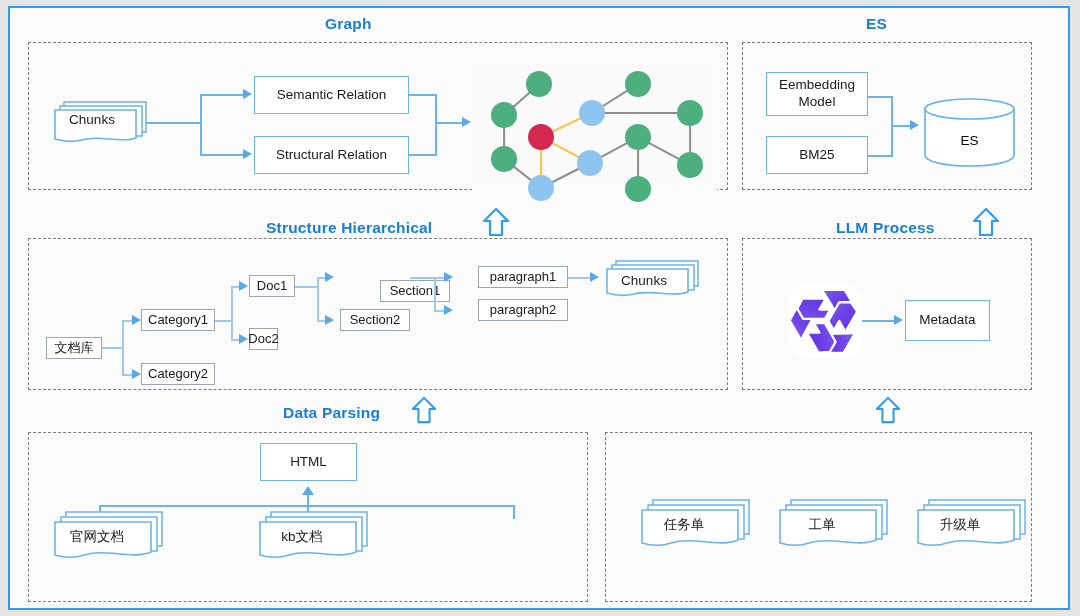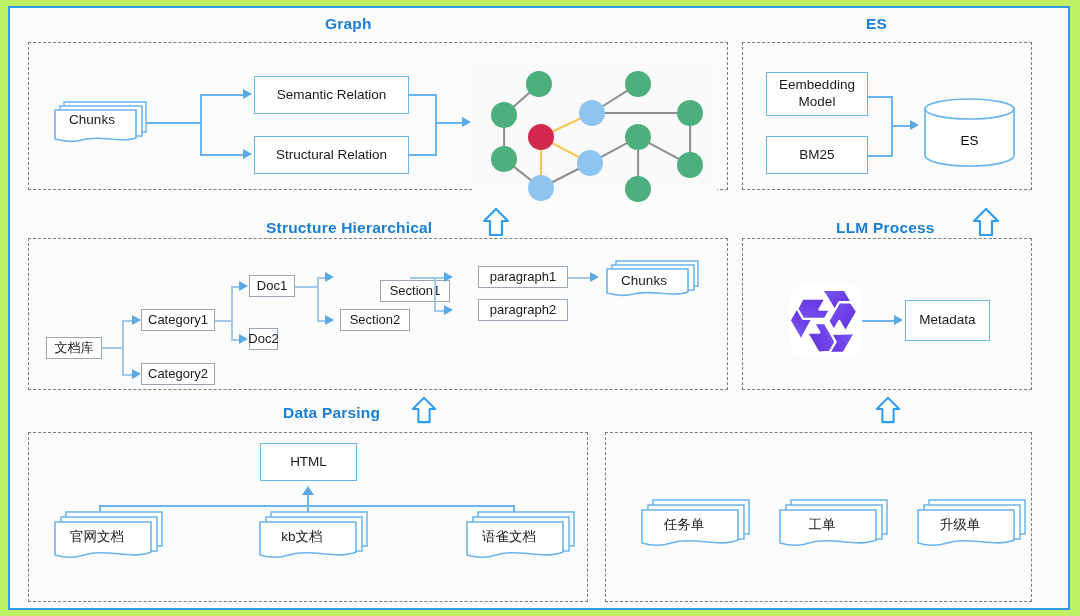--- a/index.html
+++ b/index.html
@@ -1,17 +1,17 @@
 <!DOCTYPE html>
 <html><head>
 <meta charset="utf-8">
 <style>
   html,body{margin:0;padding:0;background:#fdfdfd;}
   body{font-family:"Liberation Sans","DejaVu Sans",sans-serif;}
-  #stage{position:relative;width:1080px;height:616px;background:#bef264;overflow:hidden;}
+  #stage{position:relative;width:1080px;height:616px;background:#e5e5e5;overflow:hidden;}
   #outer{position:absolute;left:8px;top:6px;width:1062px;height:604px;border:2.5px solid #2f9bf0;background:#fbfbfb;box-sizing:border-box;}
   .dashbox{position:absolute;border:1.6px dashed #7b7b7b;box-sizing:border-box;background:transparent;}
   .sectitle{position:absolute;color:#1a7fd4;font-weight:bold;font-size:15.5px;letter-spacing:.2px;white-space:nowrap;}
   .node{position:absolute;box-sizing:border-box;display:flex;align-items:center;justify-content:center;
         text-align:center;font-size:13.5px;color:#1a1a1a;background:#ffffff;line-height:1.25;}
   .nblue{border:1.7px solid #6ab4ec;}
   .ngray{border:1.2px solid #9aa7b3;font-size:13px;}
   .ln{position:absolute;background:#6ab4ec;}
   .ln.h{height:1.7px;}
   .ln.v{width:1.7px;}
@@ -245,28 +245,20 @@
     <div class="lbl" style="left:-12px;top:1px;">官网文档</div>
   </div>
   <div class="stackdoc" style="left:255px;top:508px;width:118px;height:56px;">
     <svg width="118" height="56" viewBox="0 0 118 56">
       <path d="M16,4 H112 V38 H16 Z" fill="#ffffff" stroke="#6ab4ec" stroke-width="1.5"></path>
       <path d="M11,9 H107 V43 H11 Z" fill="#ffffff" stroke="#6ab4ec" stroke-width="1.5"></path>
       <path d="M5,14 H101 V44 C82,52 56,40 34,47 C22,51 12,49 5,47 Z" fill="#ffffff" stroke="#6ab4ec" stroke-width="1.6"></path>
     </svg>
     <div class="lbl" style="left:-12px;top:1px;">kb文档</div>
   </div>
-  <div class="stackdoc" style="left:462px;top:508px;width:118px;height:56px;">
-    <svg width="118" height="56" viewBox="0 0 118 56">
-      <path d="M16,4 H112 V38 H16 Z" fill="#ffffff" stroke="#6ab4ec" stroke-width="1.5"></path>
-      <path d="M11,9 H107 V43 H11 Z" fill="#ffffff" stroke="#6ab4ec" stroke-width="1.5"></path>
-      <path d="M5,14 H101 V44 C82,52 56,40 34,47 C22,51 12,49 5,47 Z" fill="#ffffff" stroke="#6ab4ec" stroke-width="1.6"></path>
-    </svg>
-    <div class="lbl" style="left:-12px;top:1px;">语雀文档</div>
-  </div>
 
   <div class="dashbox" style="left:605px;top:432px;width:427px;height:170px;"></div>
 
   <div class="stackdoc" style="left:775px;top:496px;width:118px;height:56px;">
     <svg width="118" height="56" viewBox="0 0 118 56">
       <path d="M16,4 H112 V38 H16 Z" fill="#ffffff" stroke="#6ab4ec" stroke-width="1.5"></path>
       <path d="M11,9 H107 V43 H11 Z" fill="#ffffff" stroke="#6ab4ec" stroke-width="1.5"></path>
       <path d="M5,14 H101 V44 C82,52 56,40 34,47 C22,51 12,49 5,47 Z" fill="#ffffff" stroke="#6ab4ec" stroke-width="1.6"></path>
     </svg>
     <div class="lbl" style="left:-12px;top:1px;">工单</div>

